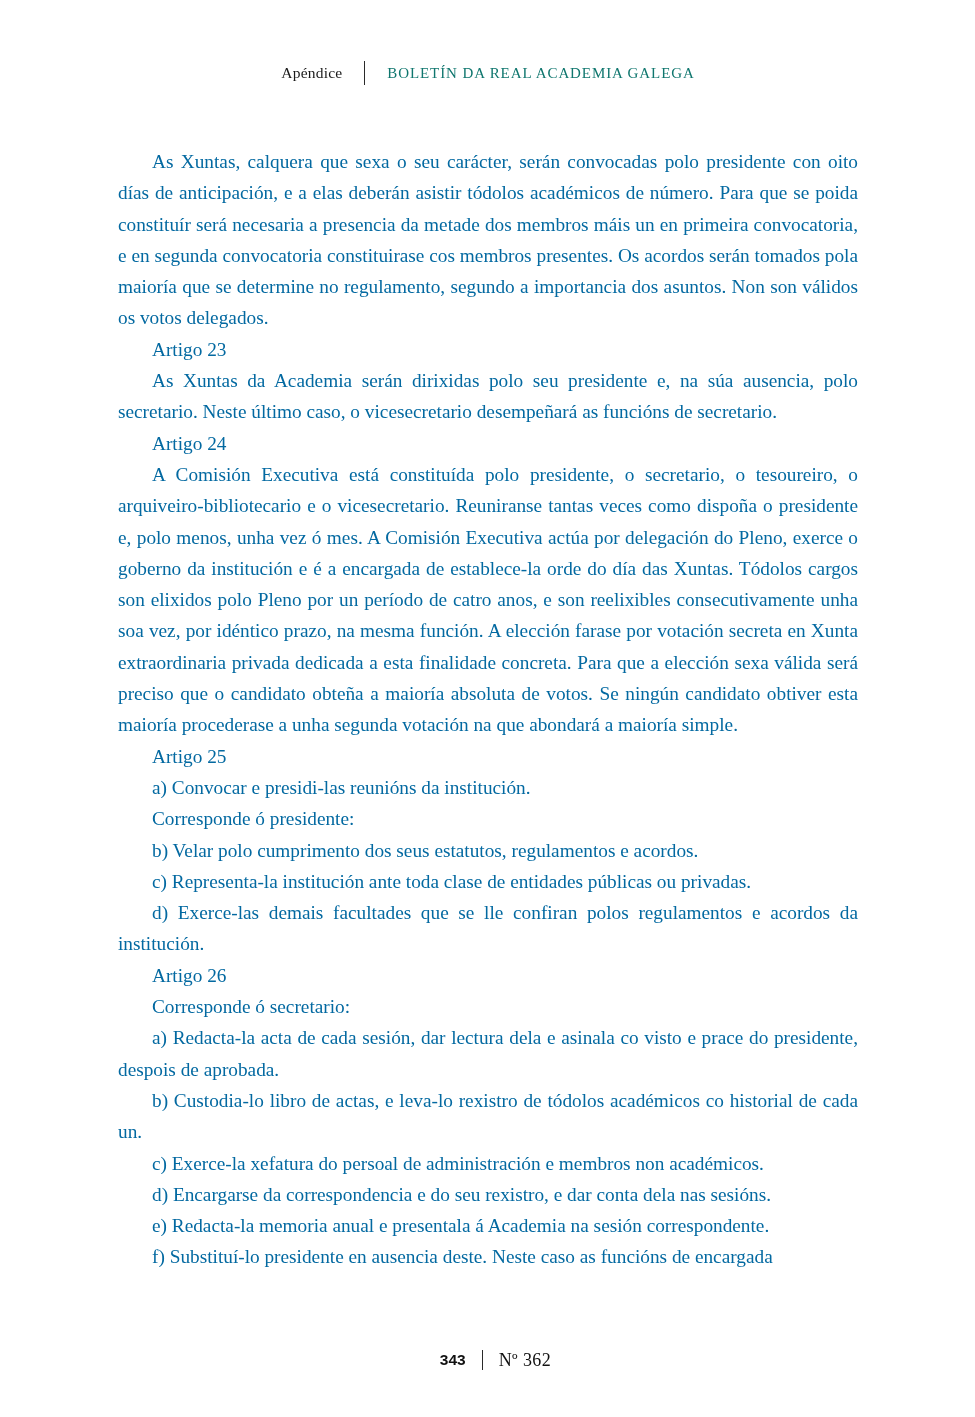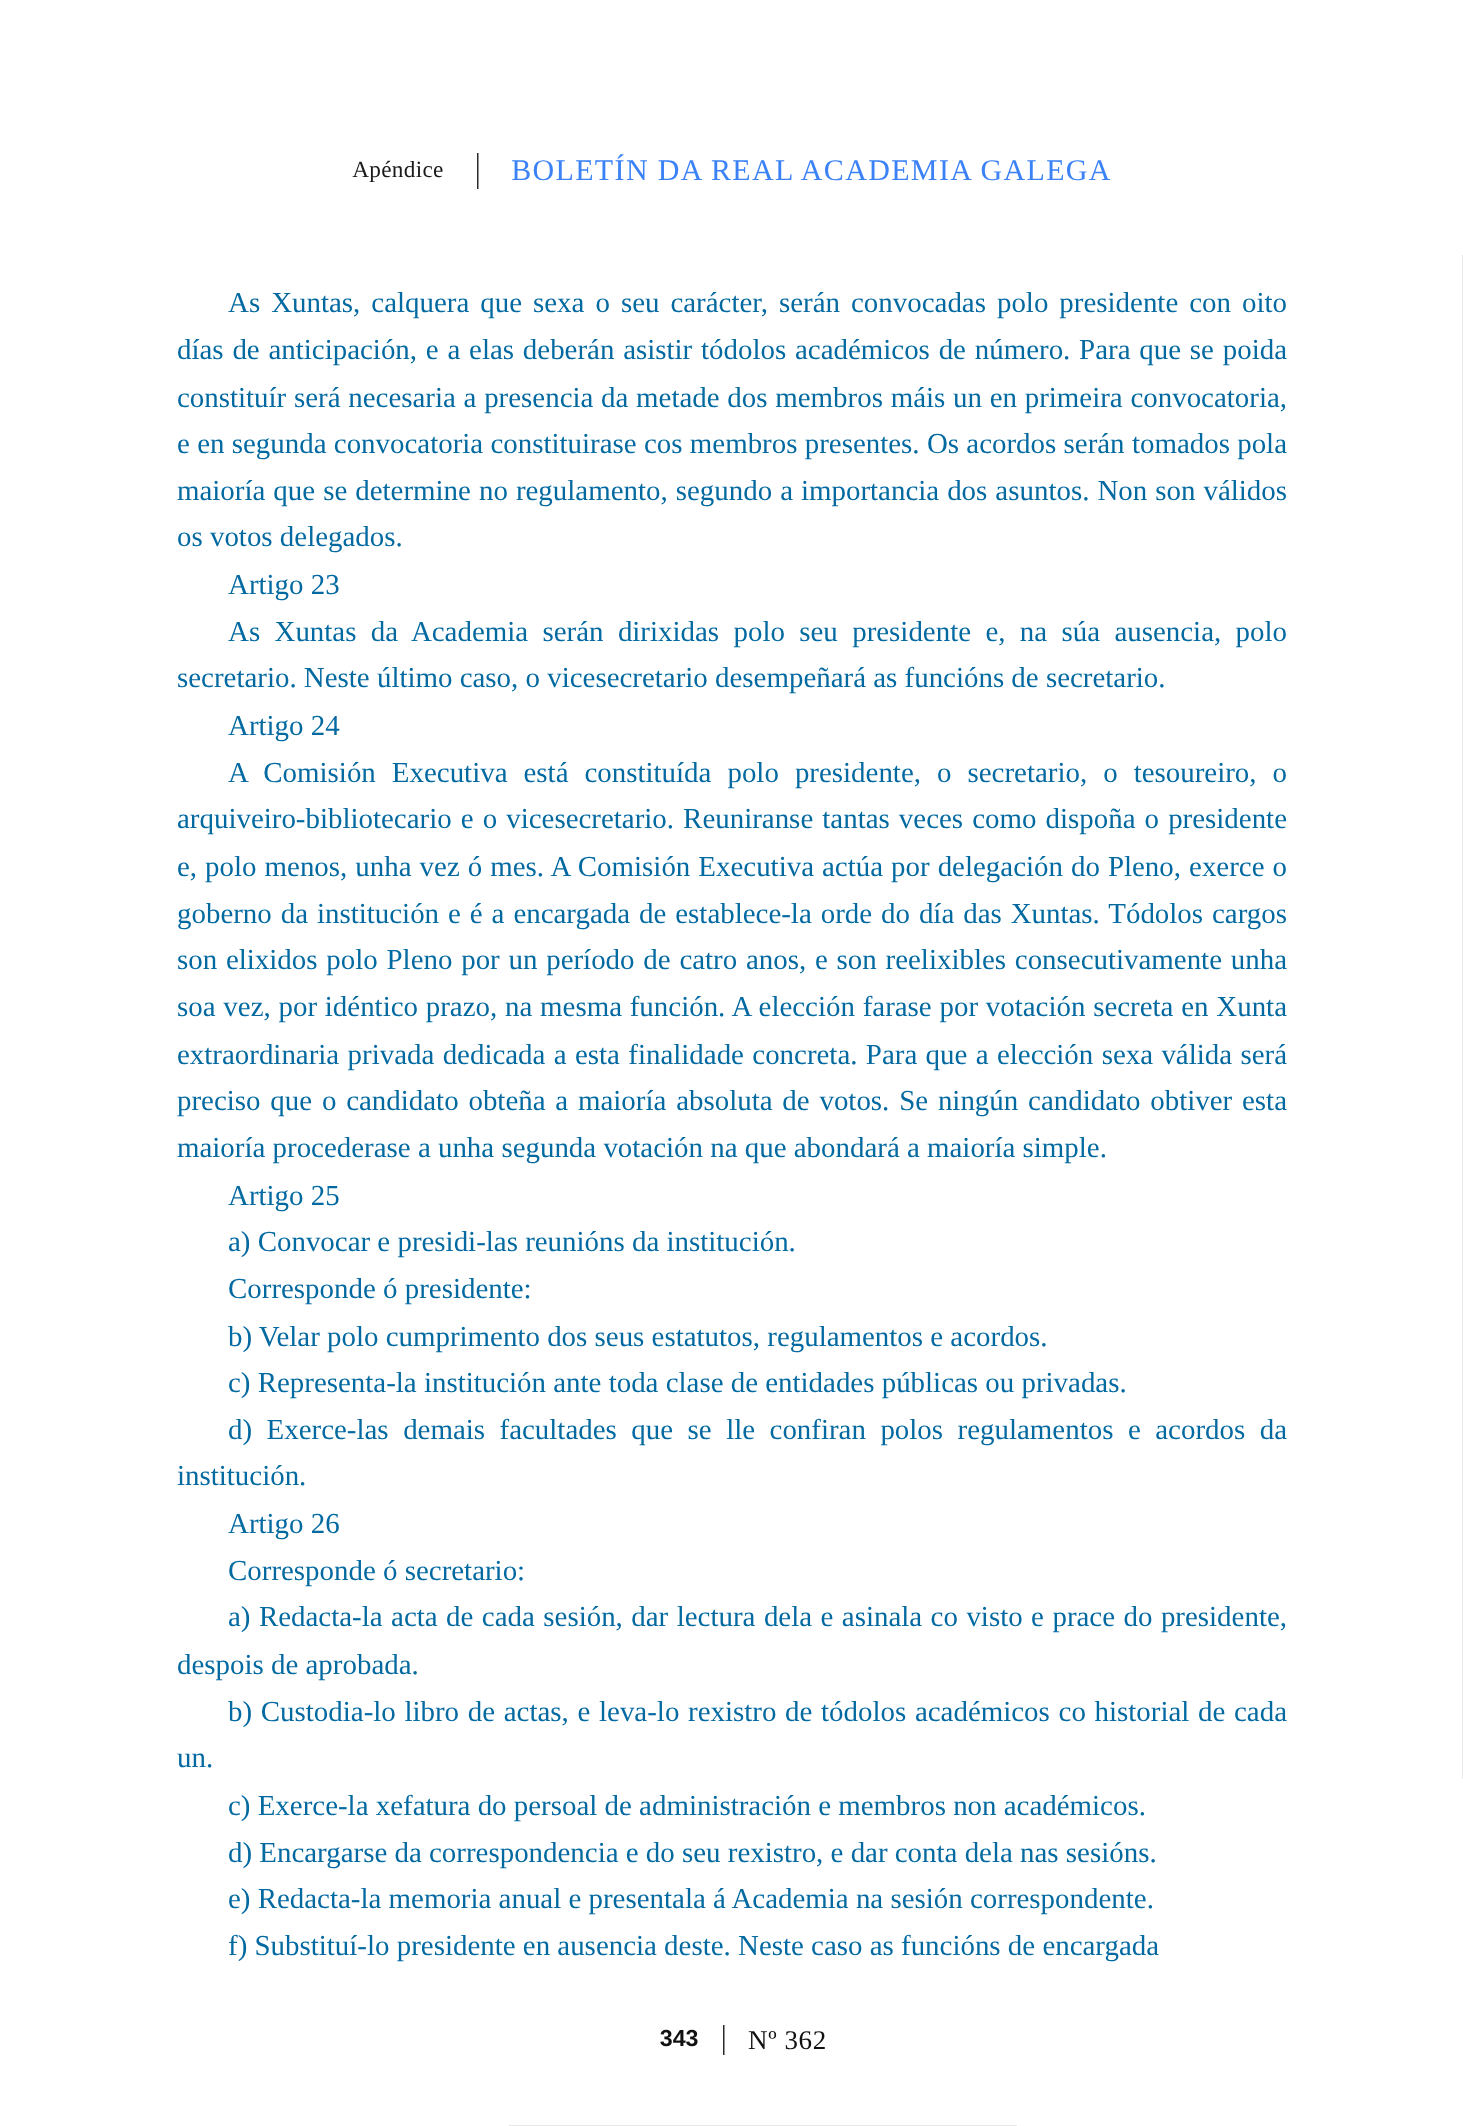--- a/index.html
+++ b/index.html
@@ -17,21 +17,20 @@
     background: #ffffff;
     margin: 0 auto;
     box-sizing: border-box;
     overflow: hidden;
   }
   .page-inner {
     position: absolute;
     left: 118px;
     top: 58px;
     width: 740px;
-    margin-top: 41px;
   }
   
   .runhead {
     display: flex;
     align-items: center;
     justify-content: center;
     gap: 0;
     height: 30px;
     margin-bottom: 58px;
   }
@@ -42,23 +41,23 @@
     color: #1a1a1a;
     padding-right: 22px;
   }
   .runhead .rh-rule {
     width: 1px;
     height: 24px;
     background: #2a2a2a;
   }
   .runhead .rh-right {
     font-family: "Liberation Serif", serif;
-    font-size: 20px;
+    font-size: 15px;
     letter-spacing: 0.9px;
-    color: #3b82f6;
+    color: #0f766e;
     padding-left: 22px;
     white-space: nowrap;
   }
   
   .body-text {
     font-size: 19.3px;
     line-height: 31.3px;
     color: #0369a1;
     text-align: justify;
     -webkit-hyphens: manual;

